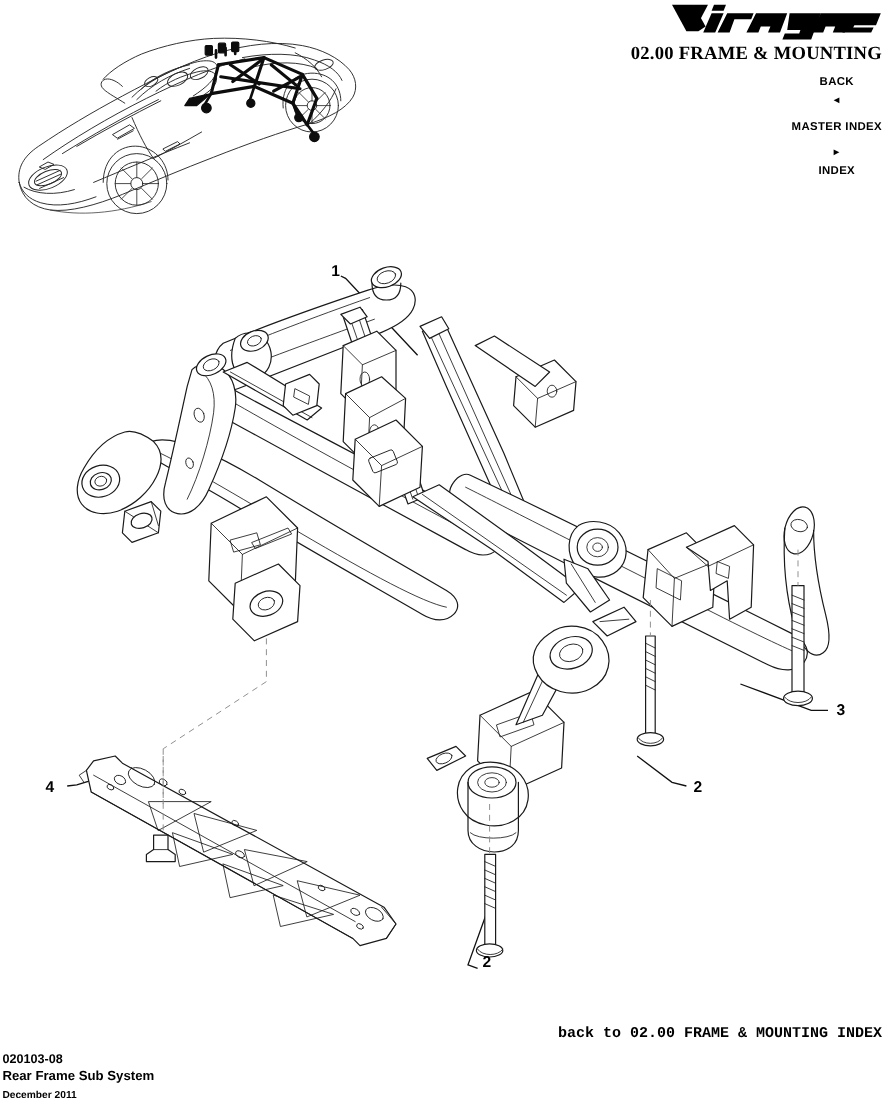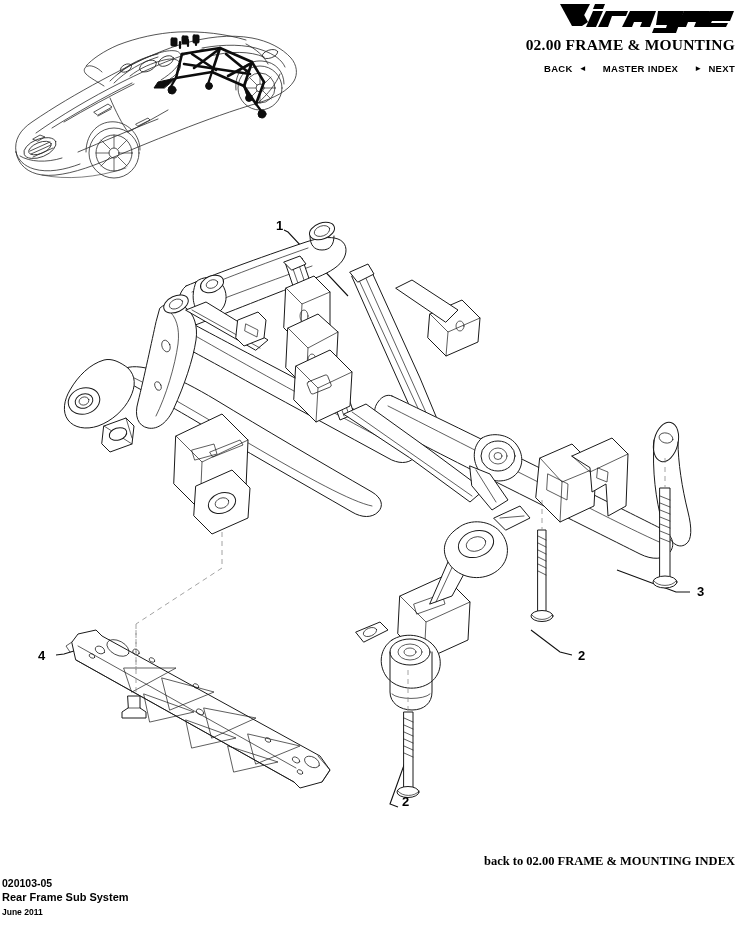--- a/index.html
+++ b/index.html
@@ -40,20 +40,21 @@
     right: 2px;
     top: 63px;
     display: flex;
     align-items: center;
     gap: 6px;
     font-family: "Liberation Sans", sans-serif;
     font-weight: bold;
     font-size: 9.5px;
     letter-spacing: 0.3px;
     white-space: nowrap;
+    flex-direction: column;
   }
   #nav-bar .nav-link { cursor: pointer; }
   #nav-bar .nav-arrow { font-size: 8px; line-height: 1; }
   .nav-gap { width: 4px; }
 
   
   #car-thumbnail {
     position: absolute;
     left: 6px;
     top: 2px;
@@ -107,21 +108,21 @@
   #footer-date {
     font-weight: bold;
     font-size: 8.5px;
     display: block;
     margin-top: 2px;
   }
   #footer-index-link {
     position: absolute;
     right: 2px;
     top: 854px;
-    font-family: Liberation Serif, serif;
+    font-family: Liberation Mono, monospace;
     font-weight: bold;
     font-size: 12.5px;
     white-space: nowrap;
     cursor: pointer;
   }
 </style>
 </head>
 <body>
 
 <div id="brand-logo" aria-label="Virage">
@@ -149,21 +150,21 @@
 
 <div id="section-title">02.00 FRAME &amp; MOUNTING</div>
 
 <div id="nav-bar">
   <span class="nav-link">BACK</span>
   <span class="nav-arrow">◄</span>
   <span class="nav-gap"></span>
   <span class="nav-link">MASTER INDEX</span>
   <span class="nav-gap"></span>
   <span class="nav-arrow">►</span>
-  <span class="nav-link">NEXT</span>
+  <span class="nav-link">INDEX</span>
 </div>
 
 <div id="car-thumbnail">
   <svg viewBox="0 0 300 198" width="300" height="198" xmlns="http://www.w3.org/2000/svg">
     <g fill="none" stroke="#2a2a2a" stroke-width="0.8" stroke-linejoin="round" stroke-linecap="round">
 
       <path d="M10,150 C8,138 14,128 26,120 C48,105 70,92 96,78 C122,64 150,50 176,42
                C200,35 224,32 246,36 C262,39 276,46 285,56 C291,63 292,72 288,79
                C282,89 268,96 252,101 C228,108 200,118 172,129 C146,139 120,150 96,160
                C74,169 52,175 36,173 C22,171 12,163 10,150 Z"></path>
@@ -525,18 +526,18 @@
   </svg>
 </div>
 
 <div class="callout" id="callout-1">1</div>
 <div class="callout" id="callout-2a">2</div>
 <div class="callout" id="callout-2b">2</div>
 <div class="callout" id="callout-3">3</div>
 <div class="callout" id="callout-4">4</div>
 
 <div id="footer-left">
-  <span id="footer-part-number">020103-05</span>
+  <span id="footer-part-number">020103-08</span>
   <span id="footer-assembly-name">Rear Frame Sub System</span>
-  <span id="footer-date">June 2011</span>
+  <span id="footer-date">December 2011</span>
 </div>
 
 <div id="footer-index-link">back to 02.00 FRAME &amp; MOUNTING INDEX</div>
 
 </body></html>

